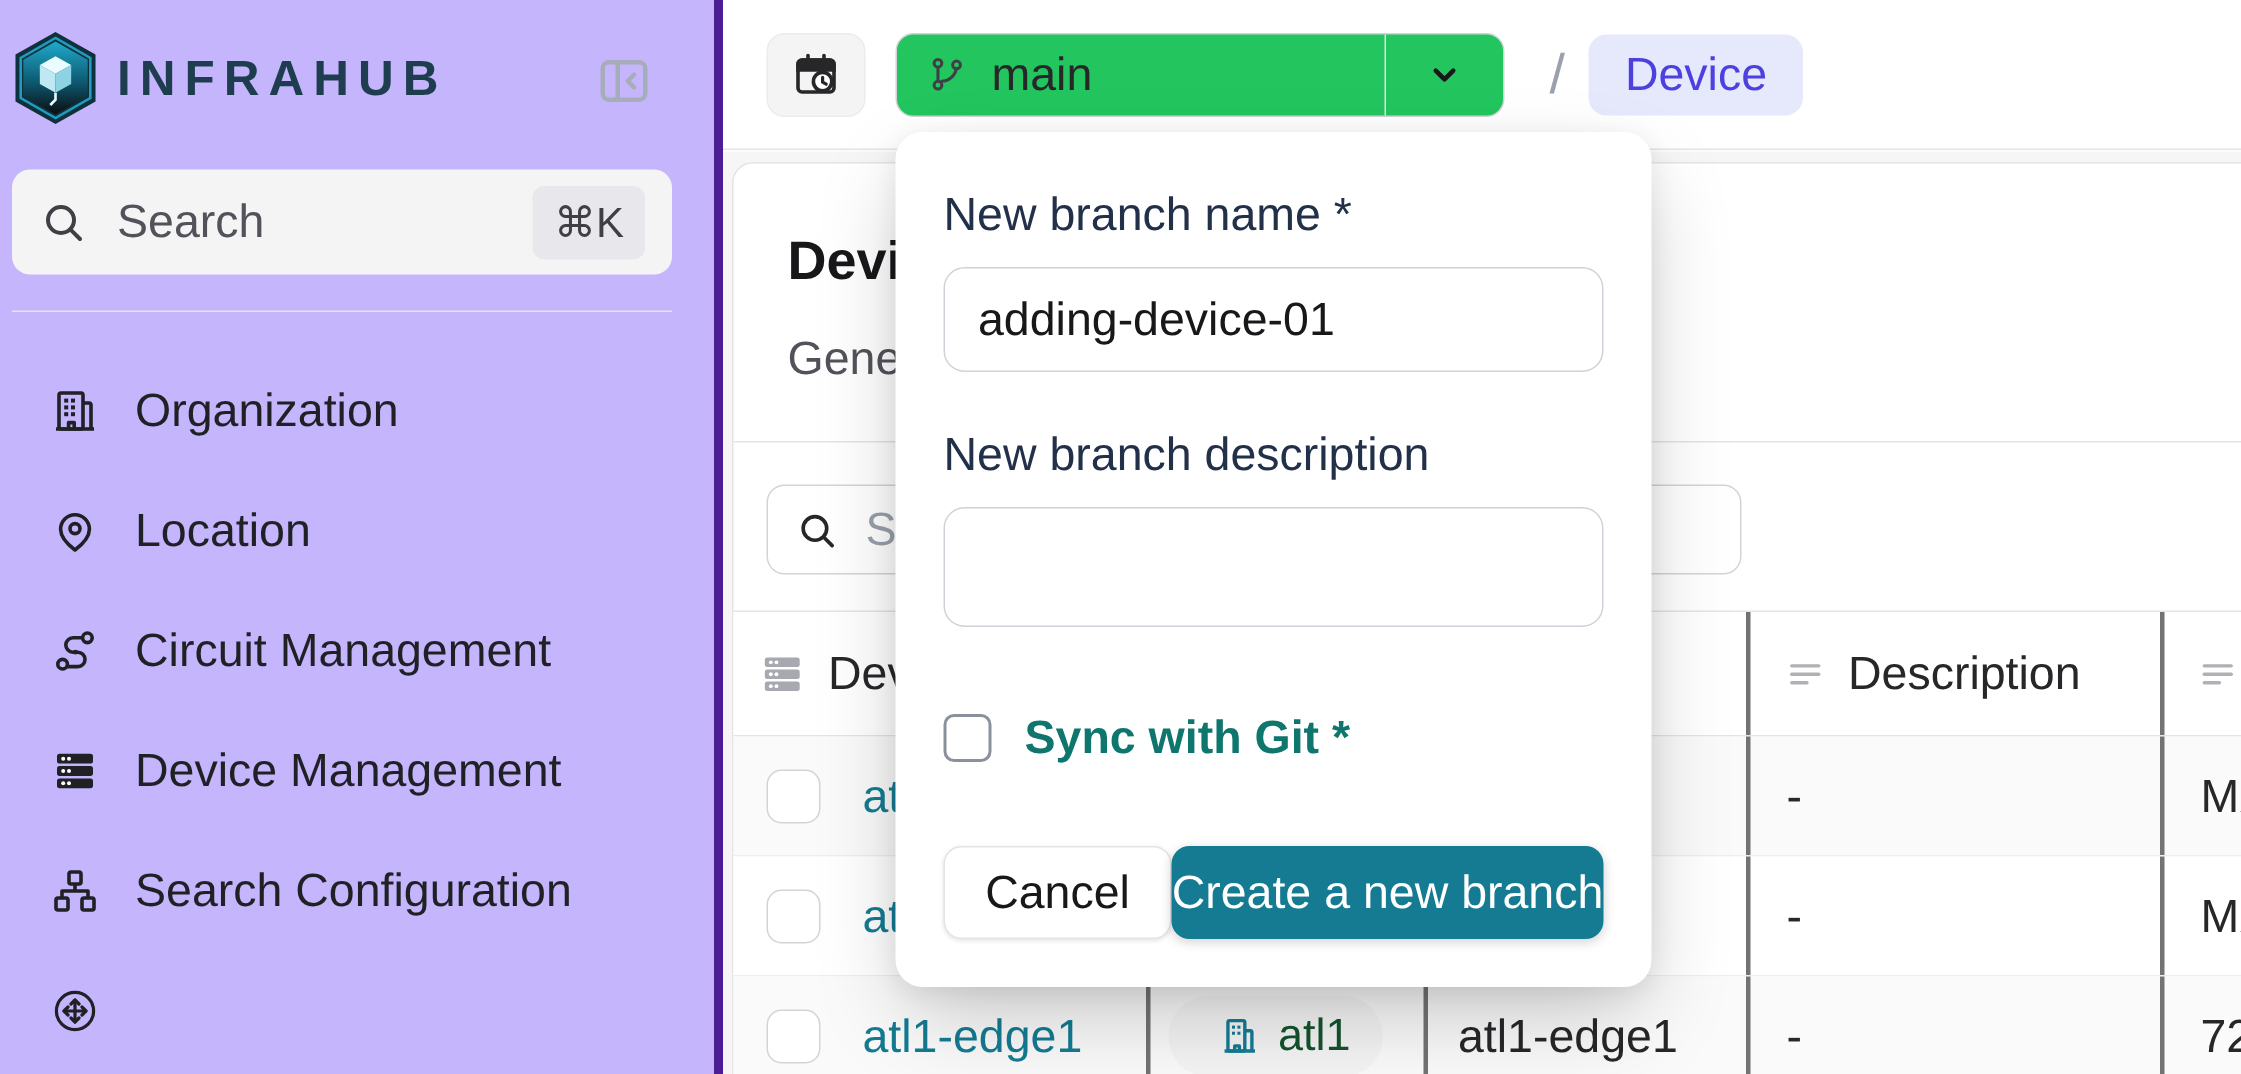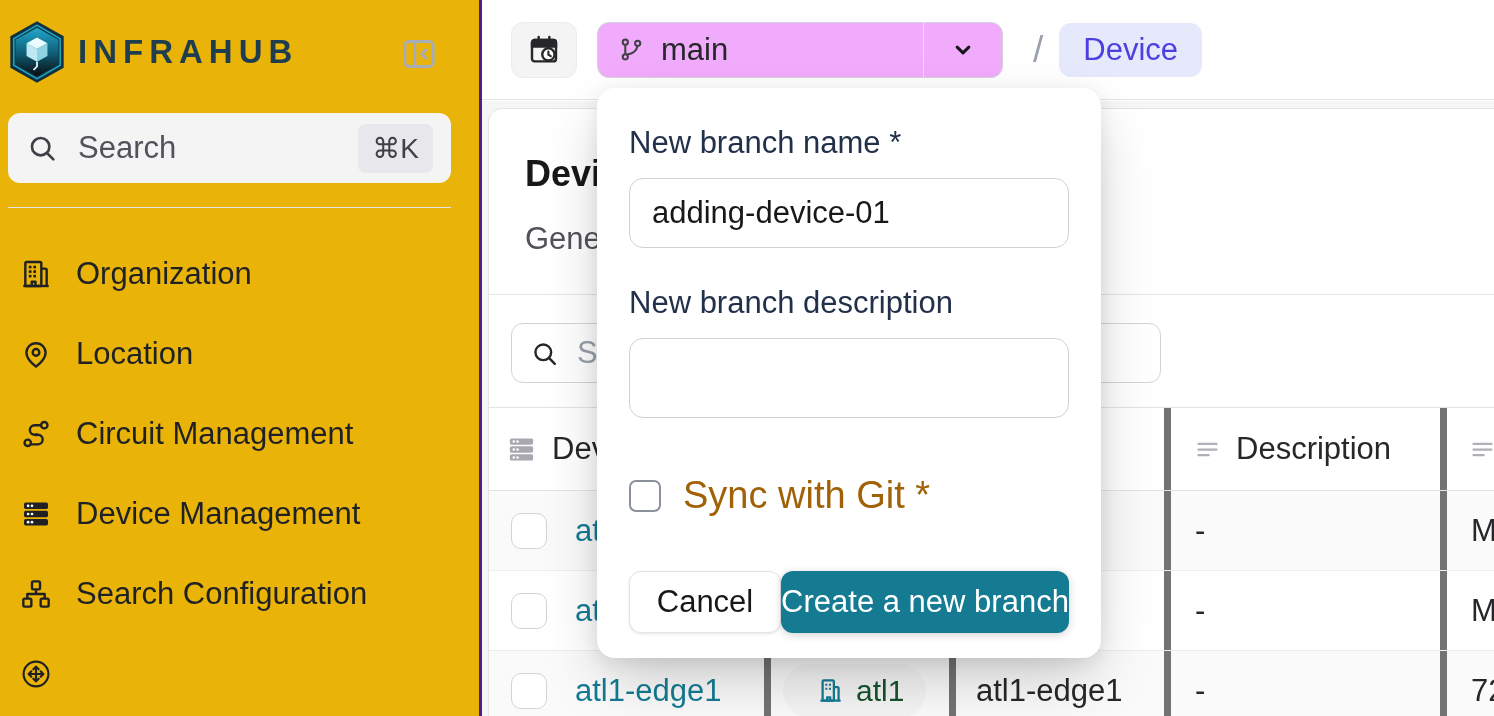--- a/index.html
+++ b/index.html
@@ -3,46 +3,46 @@
 <meta charset="utf-8">
 <style>
   * { margin:0; padding:0; box-sizing:border-box; }
   html,body { width:1494px; height:716px; overflow:hidden;
     font-family:"Liberation Sans", sans-serif; background:#fff; color:#1f2125; }
   .icon { display:inline-flex; flex:none; }
   .icon svg { width:100%; height:100%; }
 
   
   .sidebar { position:absolute; left:0; top:0; width:482px; height:716px;
-    background:#eab308; border-right:3px solid #4c1d95; z-index:5; }
+    background:#c4b5fd; border-right:6px solid #4c1d95; z-index:5; }
   .logo-row { position:absolute; left:8px; top:18px; height:68px; display:flex; align-items:center; }
   .logo-hex { width:58px; height:64px; }
   .wordmark { margin-left:12px; font-size:33px; font-weight:800; letter-spacing:6px; color:#1e3e50; }
   .collapse-btn { position:absolute; right:40px; top:34px; width:40px; height:40px;
     color:#a7adb8; background:none; border:none; cursor:pointer; }
   .search-pill { position:absolute; left:8px; right:28px; top:113px; height:70px;
     background:#f4f4f5; border-radius:12px; display:flex; align-items:center; padding:0 18px; cursor:pointer; }
   .search-pill .mag { width:32px; height:32px; color:#3f3f46; }
   .search-pill .ph { margin-left:20px; font-size:31px; color:#52525b; }
   .kbd { margin-left:auto; background:#e8e8ec; border-radius:8px; padding:8px 14px;
     font-size:28px; color:#3f3f46; }
   .side-divider { position:absolute; top:207px; left:8px; right:28px; height:1px; background:#e4e4e7; }
   .nav { position:absolute; top:234px; left:0; right:0; }
-  .nav-item { height:80px; display:flex; align-items:center; padding:0 20px; cursor:pointer; }
+  .nav-item { height:80px; display:flex; align-items:center; padding:0 34px; cursor:pointer; }
   .nav-icon { width:32px; height:32px; color:#1f2125; }
   .nav-label { margin-left:24px; font-size:31px; color:#1f2125; }
 
   
   .topbar { position:absolute; left:482px; right:0; top:0; height:100px; background:#fff;
     border-bottom:1px solid #e4e4e7; display:flex; align-items:center; padding-left:29px; }
   .cal-btn { width:66px; height:56px; background:#f4f4f5; border:1px solid #ececee;
     border-radius:12px; display:flex; align-items:center; justify-content:center; color:#27272a; cursor:pointer; }
   .cal-btn .icon { width:32px; height:32px; }
   .branch-select { margin-left:20px; width:406px; height:56px; border:1.5px solid #d4d4d8;
-    border-radius:12px; display:flex; align-items:stretch; background:#f0abfc; cursor:pointer; }
+    border-radius:12px; display:flex; align-items:stretch; background:#22c55e; cursor:pointer; }
   .branch-main { flex:1; display:flex; align-items:center; padding-left:20px; }
   .branch-main .icon { width:27px; height:27px; color:#3f3f46; }
   .branch-name { margin-left:16px; font-size:31px; color:#27272a; }
   .branch-divider { width:1px; background:#e4e4e7; }
   .branch-caret { width:78px; display:flex; align-items:center; justify-content:center; color:#18181b; }
   .branch-caret .icon { width:28px; height:28px; }
   .crumb-slash { margin-left:30px; font-size:37px; color:#9aa1ad; font-weight:300; }
   .crumb-badge { margin-left:16px; height:54px; padding:0 24px; background:#e6e9fb; color:#4c40e0;
     font-size:31px; border-radius:12px; display:flex; align-items:center; cursor:pointer; }
 
@@ -62,21 +62,21 @@
   .obj-search input::placeholder { color:#98a0ab; }
 
   .table { position:absolute; left:0; right:0; top:298px; bottom:0; }
   .thead, .trow { display:grid; grid-template-columns:70px 205px 185px 215px 276px 1fr; }
   .thead { height:84px; border-top:1px solid #e4e4e7; border-bottom:1px solid #e4e4e7; background:#fff; }
   .th { display:flex; align-items:center; font-size:31px; color:#27272a; white-space:nowrap; overflow:visible; }
   .th-first { grid-column:1 / 3; padding-left:17px; }
   .th-first .icon { width:31px; height:31px; color:#a8a8b0; }
   .th .align-ic { width:27px; height:27px; color:#b0b0b6; }
   .th .th-label { margin-left:15px; }
-  .bL { border-left:7px solid #737373; }
+  .bL { border-left:3px solid #737373; }
   .trow { height:80px; border-bottom:1px solid #eceef0; background:#fff; }
   .trow.odd { background:#fafafa; }
   .td { display:flex; align-items:center; font-size:31px; color:#27272a; white-space:nowrap; }
   .cb { width:36px; height:36px; border:1.5px solid #d4d4d8; border-radius:10px;
     background:#fff; margin-left:22px; cursor:pointer; }
   .dev-link { margin-left:16px; color:#147b93; cursor:pointer; text-decoration:none; }
   .pill { margin-left:12px; display:inline-flex; align-items:center; background:#f4f4f5;
     border-radius:999px; padding:10px 22px; }
   .pill .icon { width:27px; height:27px; color:#147b93; }
   .pill span { margin-left:12px; font-size:30px; color:#14532d; }
@@ -89,21 +89,21 @@
     border-radius:18px; padding:36px 32px; z-index:40;
     box-shadow:0 24px 60px -8px rgba(0,0,0,.22), 0 4px 18px rgba(0,0,0,.08); }
   .fld-label { font-size:31px; color:#22304a; line-height:38px; }
   .txt-input { display:block; margin-top:16px; width:100%; height:70px; border:1.5px solid #cfd2d8;
     border-radius:14px; font-size:31px; color:#18181b; padding:0 22px; outline:none; font-family:inherit; }
   .lbl-gap { margin-top:36px; }
   .txt-area { display:block; margin-top:16px; width:100%; height:80px; border:1.5px solid #cfd2d8;
     border-radius:14px; resize:none; outline:none; font-size:31px; font-family:inherit; padding:12px 22px; }
   .check-row { margin-top:56px; display:flex; align-items:center; }
   .checkbox { width:32px; height:32px; border:2px solid #8b919c; border-radius:7px; background:#fff; cursor:pointer; }
-  .check-label { margin-left:22px; font-size:38px; color:#a16207; }
+  .check-label { margin-left:22px; font-size:31px; color:#0f766e;font-weight:bold; }
   .btn-row { margin-top:54px; display:flex; align-items:center; }
   .btn-cancel { width:152px; height:62px; background:#fff; border:1px solid #e4e4e7;
     box-shadow:0 1px 3px rgba(0,0,0,.10); border-radius:12px; font-size:31px; color:#18181b;
     display:flex; align-items:center; justify-content:center; cursor:pointer; font-family:inherit; }
   .btn-create { flex:1; height:62px; background:#147b93; border:none; color:#fff;
     border-radius:12px; font-size:31px; display:flex; align-items:center; justify-content:center;
     cursor:pointer; box-shadow:0 2px 8px rgba(0,0,0,.18); font-family:inherit; }
 </style>
 </head>
 <body>

